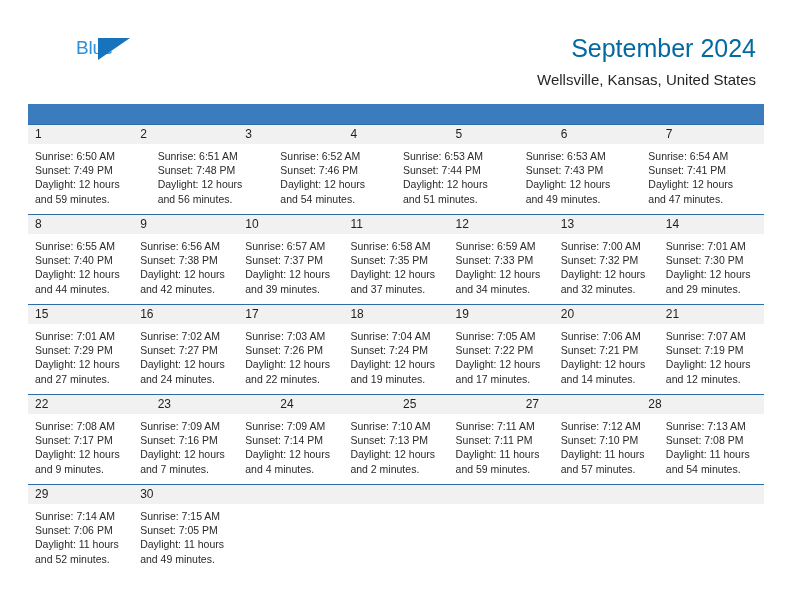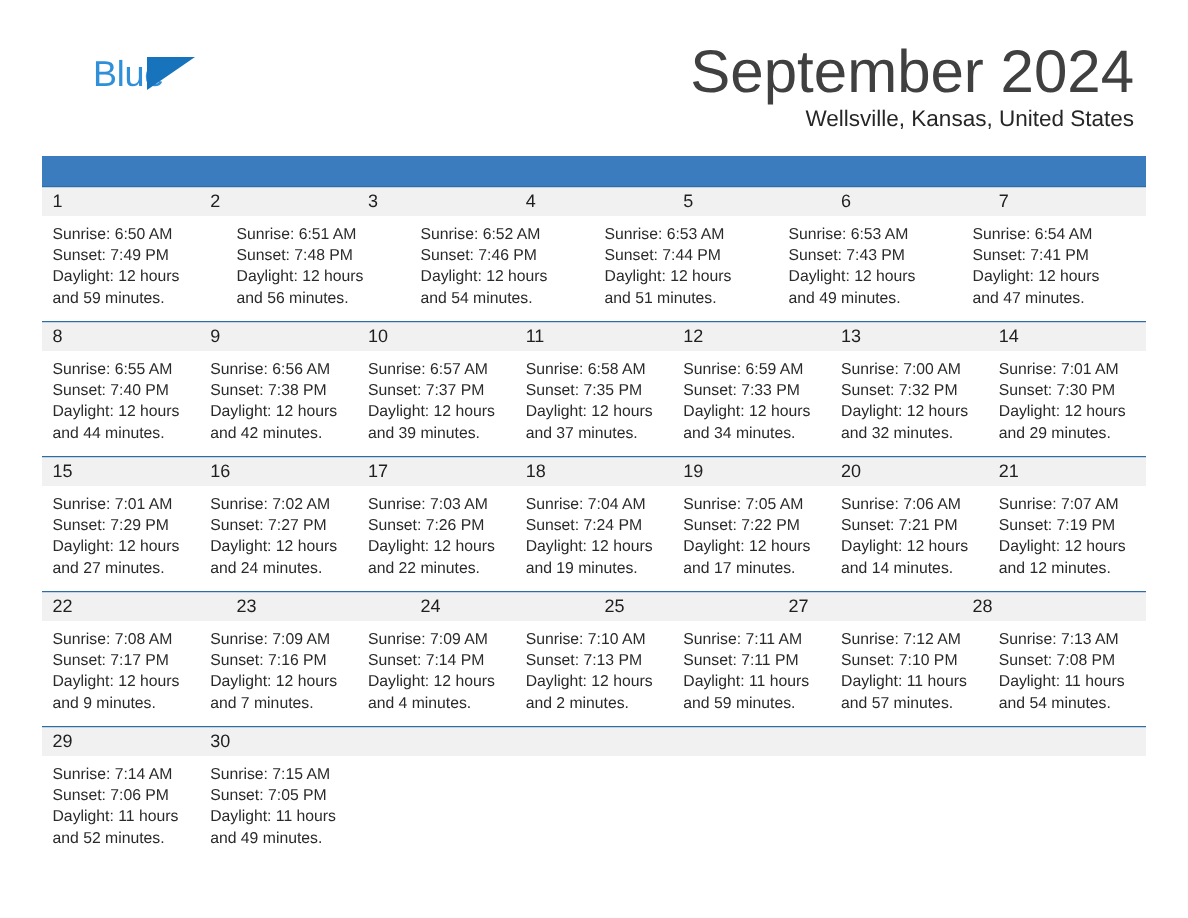--- a/index.html
+++ b/index.html
@@ -52,36 +52,36 @@
     left: 65px;
     top: 2px;
     width: 0;
     height: 0;
     border-left: 32px solid #1673bc;
     border-bottom: 22px solid transparent;
   }
   .brand-row2 {
     display: block;
     margin-top: 2px;
-    margin-left: 29px;
-    font-size: 24px;
+    margin-left: 43px;
+    font-size: 19px;
     color: #2f8fd8;
     letter-spacing: -0.2px;
   }
 
   .titles {
     position: absolute;
     right: 36px;
     top: 30px;
     text-align: right;
   }
   .month-title {
-    font-size: 40px;
+    font-size: 25px;
     font-weight: normal;
-    color: #404040;
+    color: #0369a1;
     line-height: 36px;
     white-space: nowrap;
   }
   .location-title {
     margin-top: 4px;
     font-size: 15px;
     font-weight: normal;
     color: #262626;
     line-height: 19px;
     white-space: nowrap;

